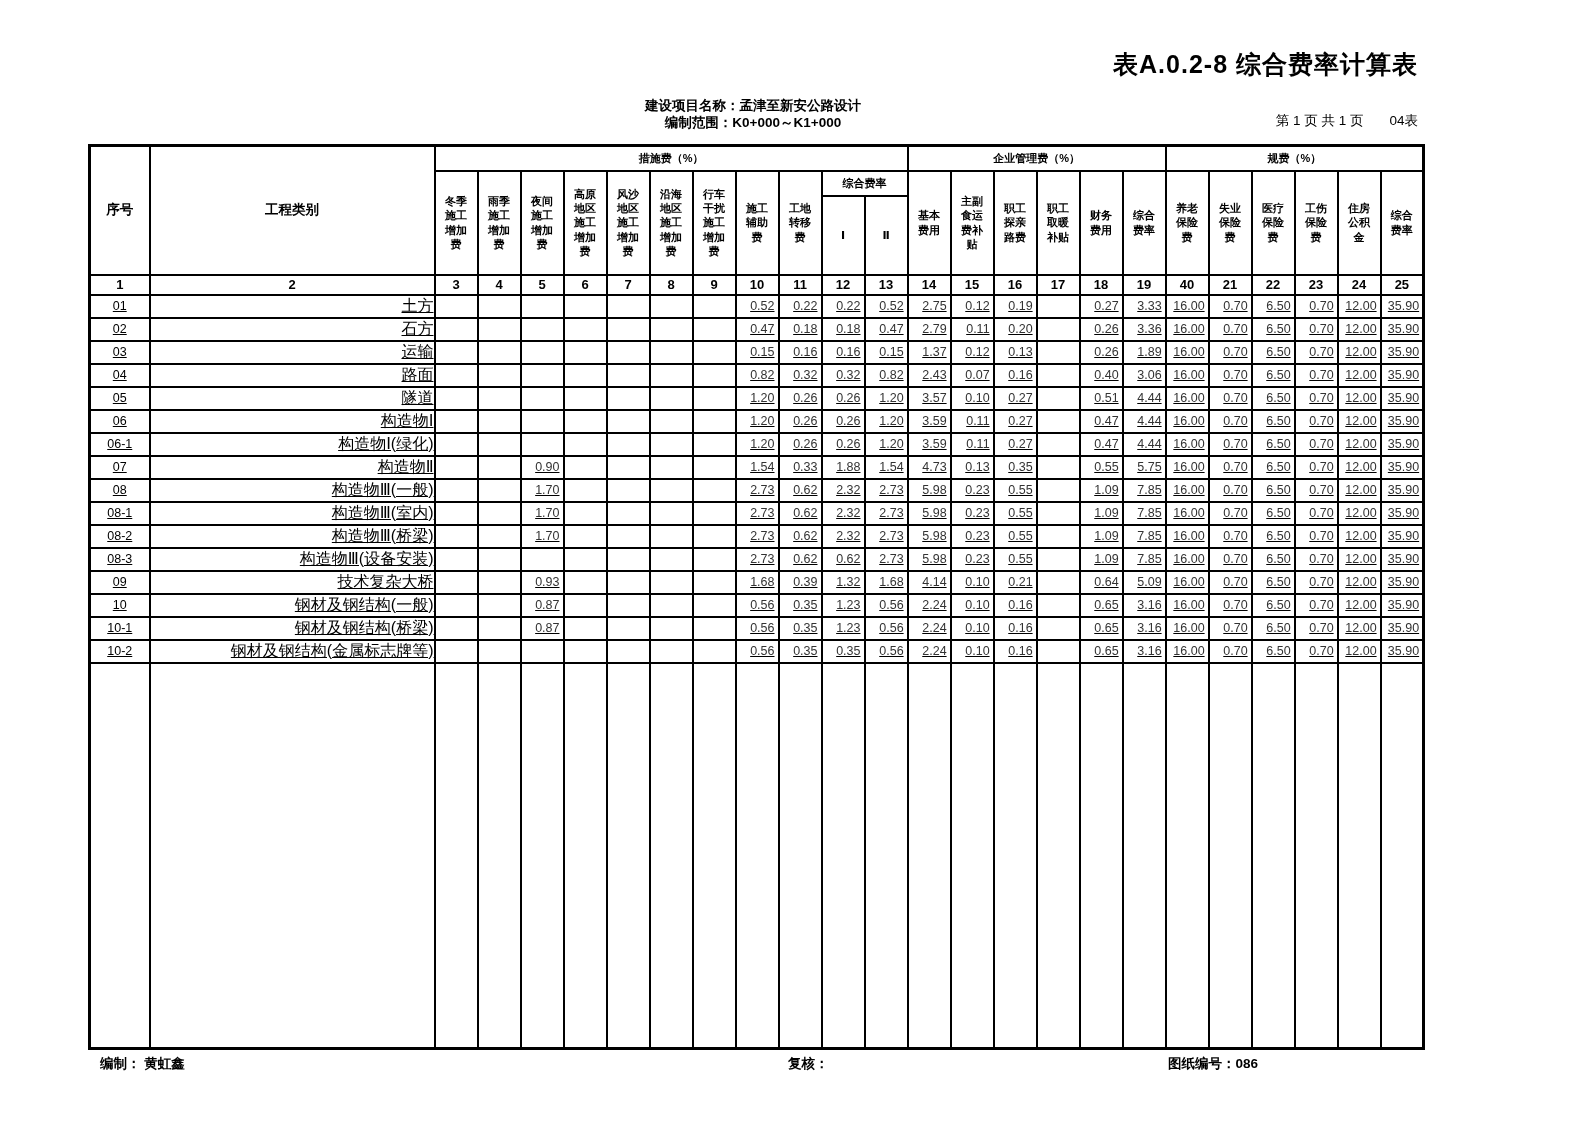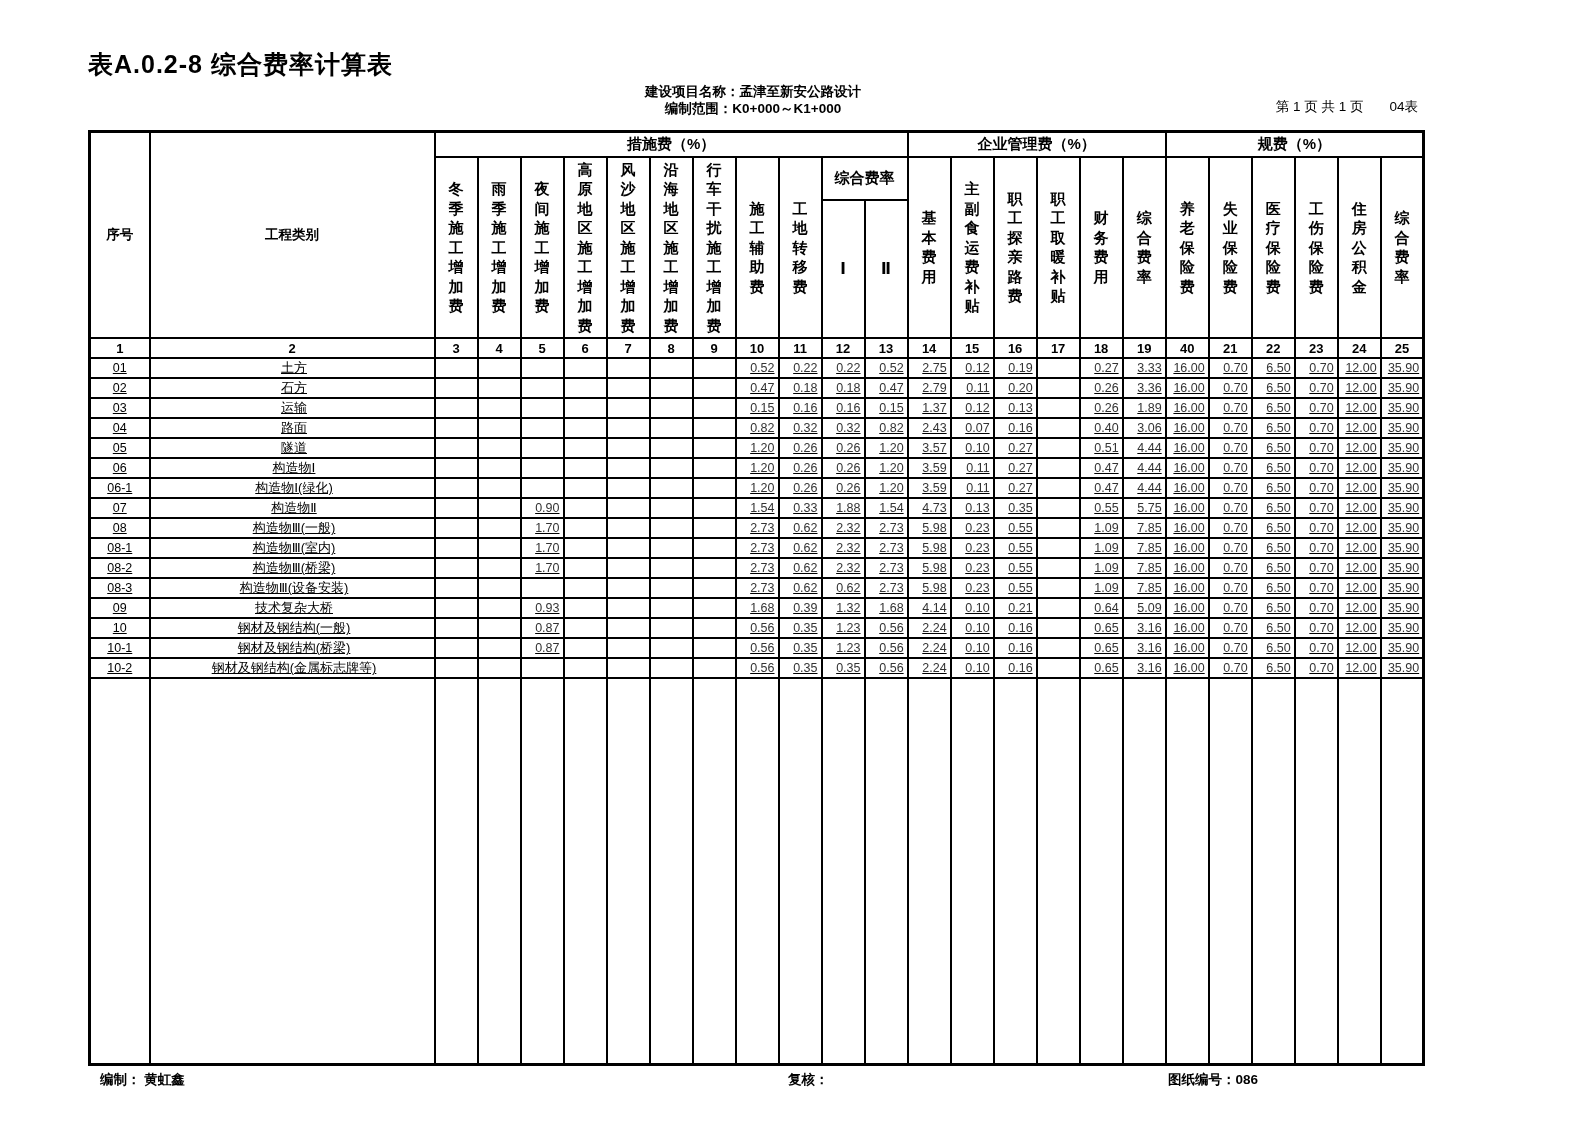--- a/index.html
+++ b/index.html
@@ -6,25 +6,25 @@
   html, body {
     margin: 0; padding: 0;
     width: 1587px; height: 1122px;
     background: #ffffff;
     color: #000000;
     font-family: "Liberation Sans", "DejaVu Sans", sans-serif;
   }
   .page { position: absolute; left: 88px; top: 48px; width: 1330px; }
 
   .title {
-    text-align: left;
+    text-align: right;
     font-size: 25px;
     font-weight: bold;
     letter-spacing: 1px;
-    margin-bottom: 2px;
+    margin-bottom: 16px;
   }
 
   .meta { position: relative; margin-bottom: 13px; text-align: center; }
   .meta-left div {
     font-size: 13.5px;
     font-weight: bold;
     line-height: 17px;
   }
   .meta-right {
     position: absolute; right: 0; bottom: 1px;
@@ -38,33 +38,33 @@
     width: 1330px;
     border: 3px solid #000;
   }
   .rate-table th, .rate-table td {
     border: 2px solid #000;
     overflow: hidden;
     text-align: center;
     vertical-align: middle;
     padding: 0;
   }
-  thead th { font-weight: bold; font-size: 15px; }
+  thead th { font-weight: bold; font-size: 11px; }
   tr.r-group { height: 25px; }
   tr.r-sub1  { height: 25px; }
   tr.r-sub2  { height: 79px; }
   th.v { padding: 2px 7px; word-break: break-all; line-height: 1.3; }
   th.corner { font-size: 13.5px; }
   tr.r-num { height: 20px; }
   tr.r-num td { font-weight: bold; font-size: 13px; }
 
   tbody tr.data-row { height: 20px; text-decoration: underline; }
   tbody td { font-size: 12.5px; }
   td.row-no { text-align: center; }
-  td.row-name { text-align: center; padding-left: 4px; font-size: 13px; border-radius: 10px; }
+  td.row-name { text-align: right; padding-left: 4px; font-size: 16px; }
   td.num { text-align: right; padding-right: 3px; color: #333333; }
   tr.filler { height: 386px; }
 
   .footer { position: relative; height: 22px; margin-top: 5px; font-size: 13.5px; font-weight: bold; }
   .f-left  { position: absolute; left: 12px; }
   .f-mid   { position: absolute; left: 700px; }
   .f-right { position: absolute; left: 1072px; padding-left: 8px; }
 </style>
 </head>
 <body>

